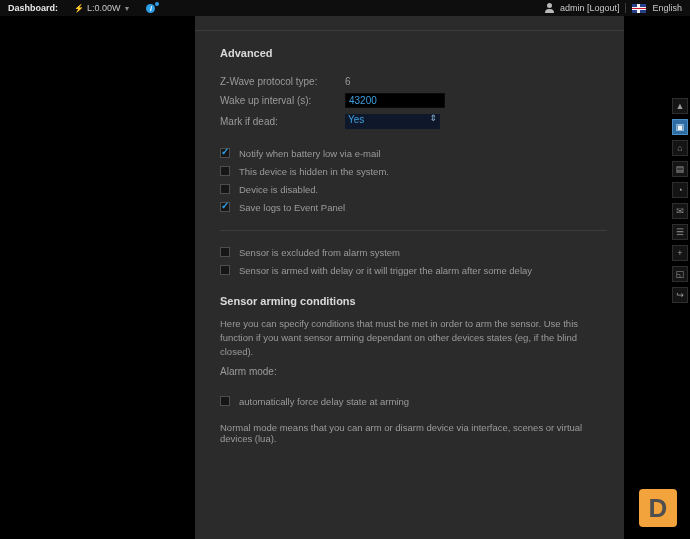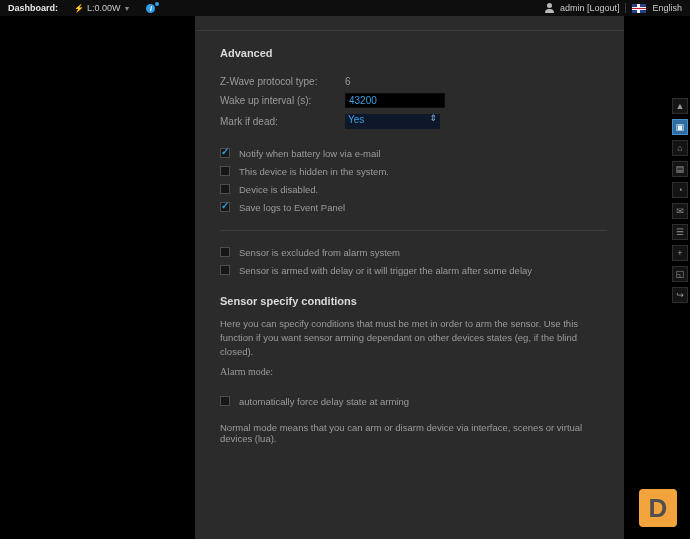--- a/index.html
+++ b/index.html
@@ -51,21 +51,21 @@
   .checkbox { width:10px; height:10px; background:#161616; border:1px solid #4d4d4d;
     position:relative; flex:none; cursor:pointer; }
   .checkbox .tick { display:none; position:absolute; top:-3px; left:0px; color:#2d9fe8; font-size:10px; font-weight:bold; }
   .checkbox[data-checked="true"] .tick { display:block; }
   .chk-label { margin-left:9px; color:#9b9b9b; font-size:9.5px; }
 
   .hsep { margin-top:14px; border-top:1px solid #3c3c3c; }
 
   .para { margin-top:10px; width:382px; font-size:9.5px; line-height:1.45; color:#9b9b9b; }
   .modes { display:flex; margin-top:8px; }
-  .modes .flabel { align-self:center;font-family:Liberation Serif, serif; }
+  .modes .flabel { align-self:center; }
   .mode-list { display:flex; flex-direction:column; gap:3px; }
   .radio-row { display:flex; align-items:center; height:10px; }
   .radio { width:9px; height:9px; border-radius:50%; background:#161616; border:1px solid #4d4d4d;
     position:relative; flex:none; cursor:pointer; }
   .radio[data-checked="true"]::after { content:""; position:absolute; top:2px; left:2px;
     width:4px; height:4px; border-radius:50%; background:#2d9fe8; }
   .radio-label { margin-left:7px; font-size:9.5px; }
 
   .note { margin-top:12px; font-size:9.5px; color:#9b9b9b; }
 
@@ -161,21 +161,21 @@
         <div class="chk-row">
           <span class="checkbox" data-checked="false"></span>
           <span class="chk-label">Sensor is excluded from alarm system</span>
         </div>
         <div class="chk-row">
           <span class="checkbox" data-checked="false"></span>
           <span class="chk-label">Sensor is armed with delay or it will trigger the alarm after some delay</span>
         </div>
       </div>
 
-      <h2 class="sec">Sensor specify conditions</h2>
+      <h2 class="sec">Sensor arming conditions</h2>
 
       <p class="para">Here you can specify conditions that must be met in order to arm the sensor. Use this function if you want sensor arming dependant on other devices states (eg, if the blind closed).</p>
 
       <div class="modes">
         <span class="flabel">Alarm mode:</span>
       </div>
 
       <div class="chk-group" style="margin-top:15px;">
         <div class="chk-row">
           <span class="checkbox" data-checked="false"></span>

